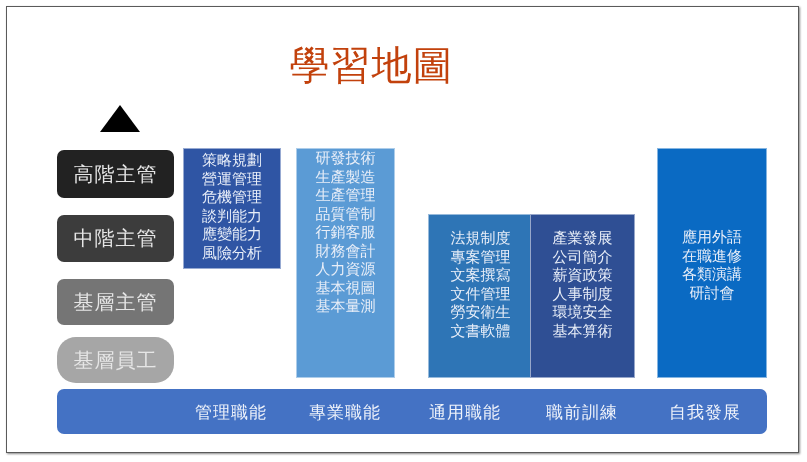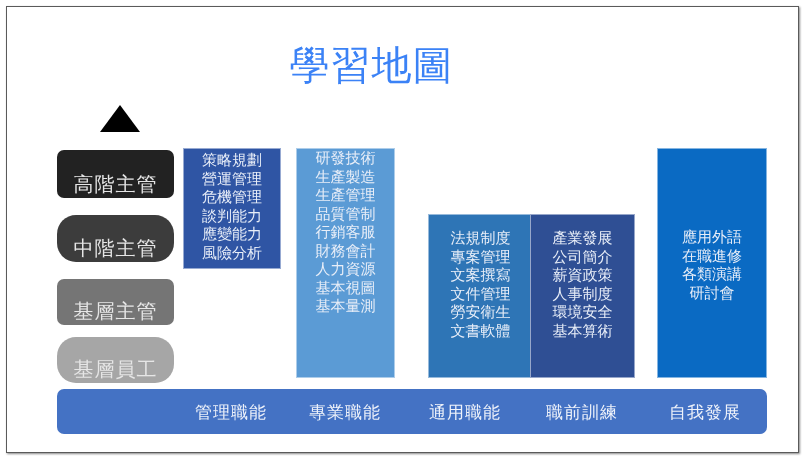--- a/index.html
+++ b/index.html
@@ -1,48 +1,48 @@
 <!DOCTYPE html>
 <html><head>
 <meta charset="utf-8">
 <style>
   html, body { margin: 0; padding: 0; background: #ffffff; }
   body { width: 807px; height: 462px; position: relative; overflow: hidden;
          font-family: "DejaVu Sans", "Liberation Sans", sans-serif; }
   .frame { position: absolute; left: 6px; top: 6px; width: 793px; height: 447px;
            border: 1.5px solid #5a5a5a; box-shadow: 1px 1px 2px #888; background: #fff; box-sizing: border-box; }
   .title { position: absolute; left: 0; width: 743px; top: 38px; text-align: center;
-           font-size: 40px; color: #3b82f6; font-weight: normal; letter-spacing: 1px; }
+           font-size: 40px; color: #c2410c; font-weight: normal; letter-spacing: 1px; }
   .triangle { position: absolute; left: 100px; top: 105px; width: 0; height: 0;
               border-left: 20px solid transparent; border-right: 20px solid transparent;
               border-bottom: 27px solid #000; }
   .level { position: absolute; left: 57px; width: 117px; border-radius: 7px;
            text-align: center; color: #e6e6e6; font-size: 20px; box-sizing: border-box;
-           display: flex; align-items: flex-end; justify-content: center; letter-spacing: 1px; }
+           display: flex; align-items: center; justify-content: center; letter-spacing: 1px; }
   .col { position: absolute; box-sizing: border-box; color: #e8eef8; font-size: 15px;
          line-height: 18.5px; text-align: center; border: 1px solid rgba(255,255,255,0.5); }
   .col .item { display: block; }
   .bar { position: absolute; left: 57px; top: 389px; width: 710px; height: 45px;
          background: #4472c4; border-radius: 7px; }
   .bar-label { position: absolute; top: 401px; color: #eef2fa; font-size: 17px;
                text-align: center; width: 110px; letter-spacing: 1px; }
 </style>
 </head>
 <body>
 
 <div class="frame"></div>
 
 <div class="title">學習地圖</div>
 
 <div class="triangle"></div>
 
 <div class="level" style="top:150px;height:48px;background:#222222;">
   <span>高階主管</span>
 </div>
-<div class="level" style="top:215px;height:47px;background:#3c3c3c;border-radius:19px;">
+<div class="level" style="top:215px;height:47px;background:#3c3c3c;">
   <span>中階主管</span>
 </div>
 <div class="level" style="top:279px;height:46px;background:#757575;">
   <span>基層主管</span>
 </div>
 <div class="level" style="top:337px;height:46px;background:#a6a6a6;border-radius:19px;">
   <span>基層員工</span>
 </div>
 
 <div class="col" style="left:183px;top:148px;width:98px;height:121px;background:#2f55a4;padding-top:2px;">

